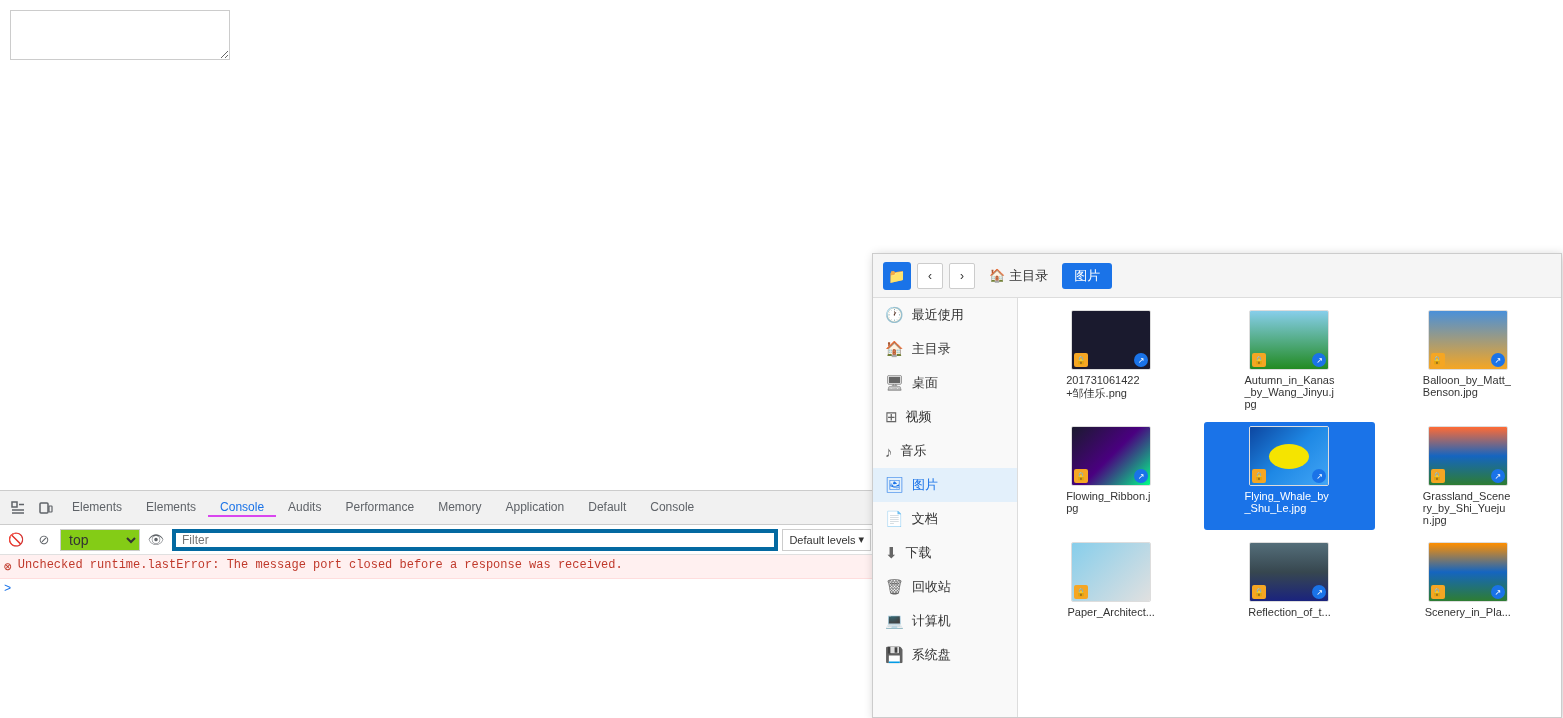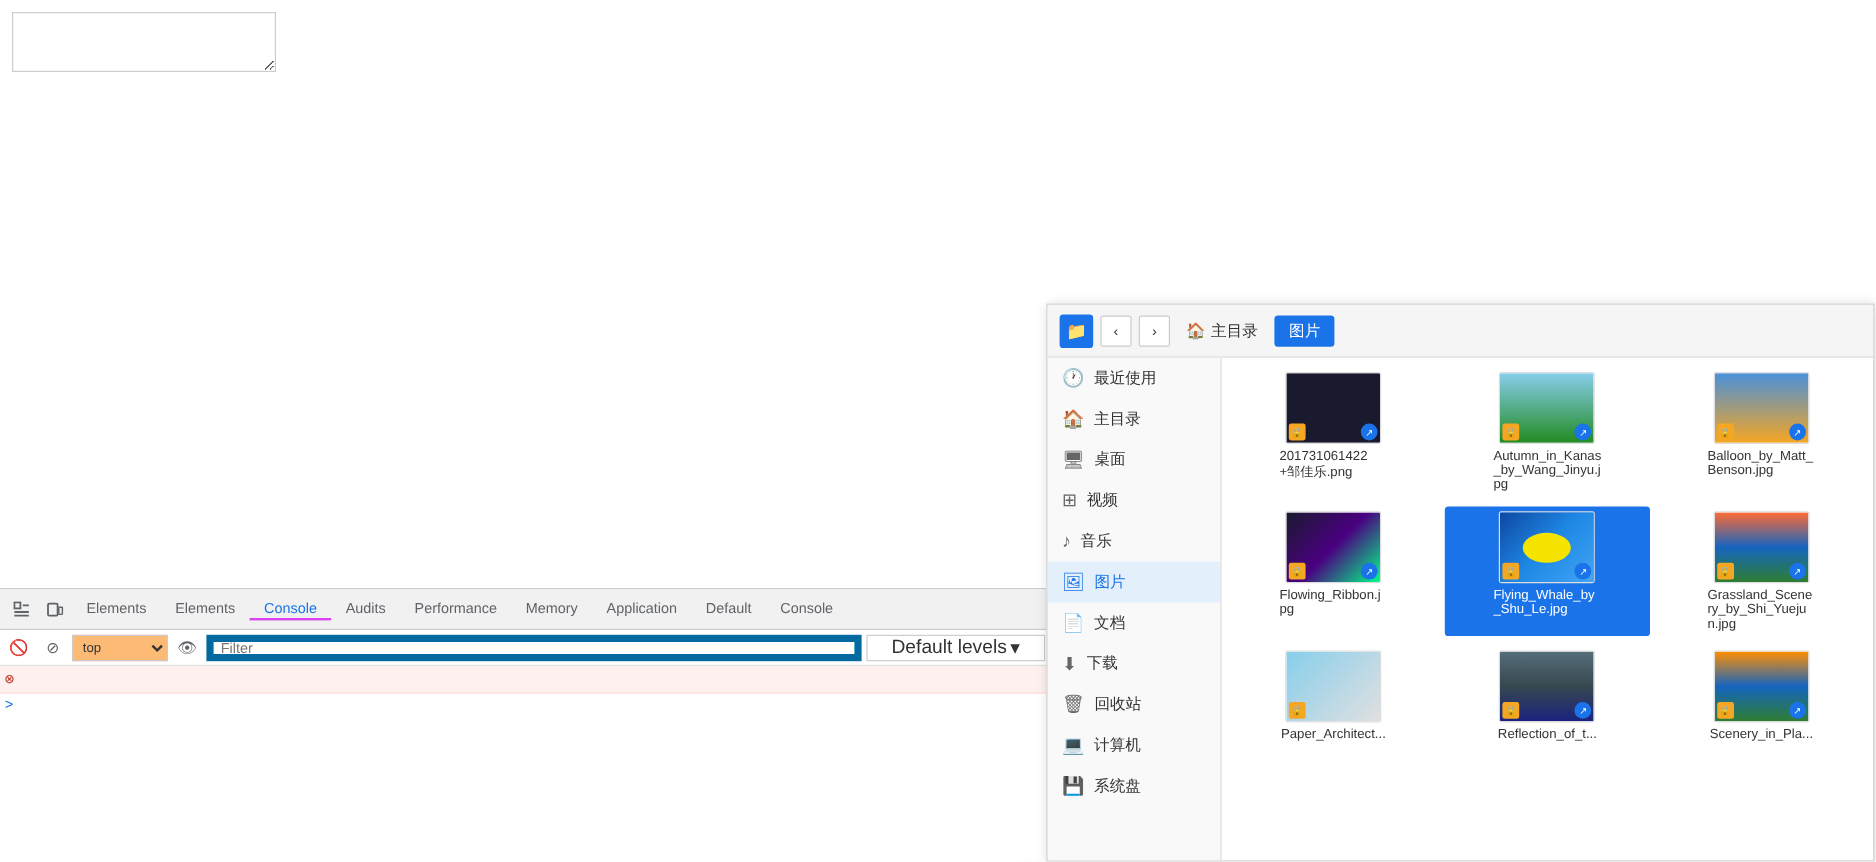--- a/index.html
+++ b/index.html
@@ -98,45 +98,45 @@
       cursor: pointer;
       border: none;
       background: transparent;
       color: #5f6368;
       font-size: 13px;
       border-radius: 2px;
     }
 
     .context-select {
       height: 22px;
-      font-size: 11px;
+      font-size: 14px;
       border: 1px solid #ccc;
-      background: #fdba74;
+      background: #84cc16;
       padding: 0 4px;
       cursor: pointer;
       color: #333;
       min-width: 80px;
     }
 
     .filter-input {
       flex: 1;
       height: 22px;
-      border: 6px solid #0369a1;
+      border: 4px solid #0369a1;
       font-size: 12px;
       padding: 0 6px;
       outline: none;
       color: #333;
     }
 
     .levels-btn {
       height: 22px;
-      font-size: 16px;
+      font-size: 11px;
       border: 1px solid #ccc;
       background: #fff;
-      padding: 0 20px;
+      padding: 0 6px;
       cursor: pointer;
       color: #333;
       display: flex;
       align-items: center;
       gap: 3px;
     }
 
     
     .devtools-content {
       flex: 1;
@@ -408,20 +408,21 @@
     <input class="filter-input" type="text" placeholder="Filter" style="">
     <button class="levels-btn">
       <span>Default levels</span>
       <span>▾</span>
     </button>
   </div>
 
   <div class="devtools-content">
     <div class="console-error-row">
       <span class="console-error-icon">⊗</span>
+      <span class="console-error-text">Unchecked runtime.lastError: The message port closed before a response was received.</span>
     </div>
     <div class="console-prompt-row">
       <span class="console-prompt-icon">&gt;</span>
     </div>
   </div>
 </div>
 
 <div class="filepicker">
 
   <div class="filepicker-header">

